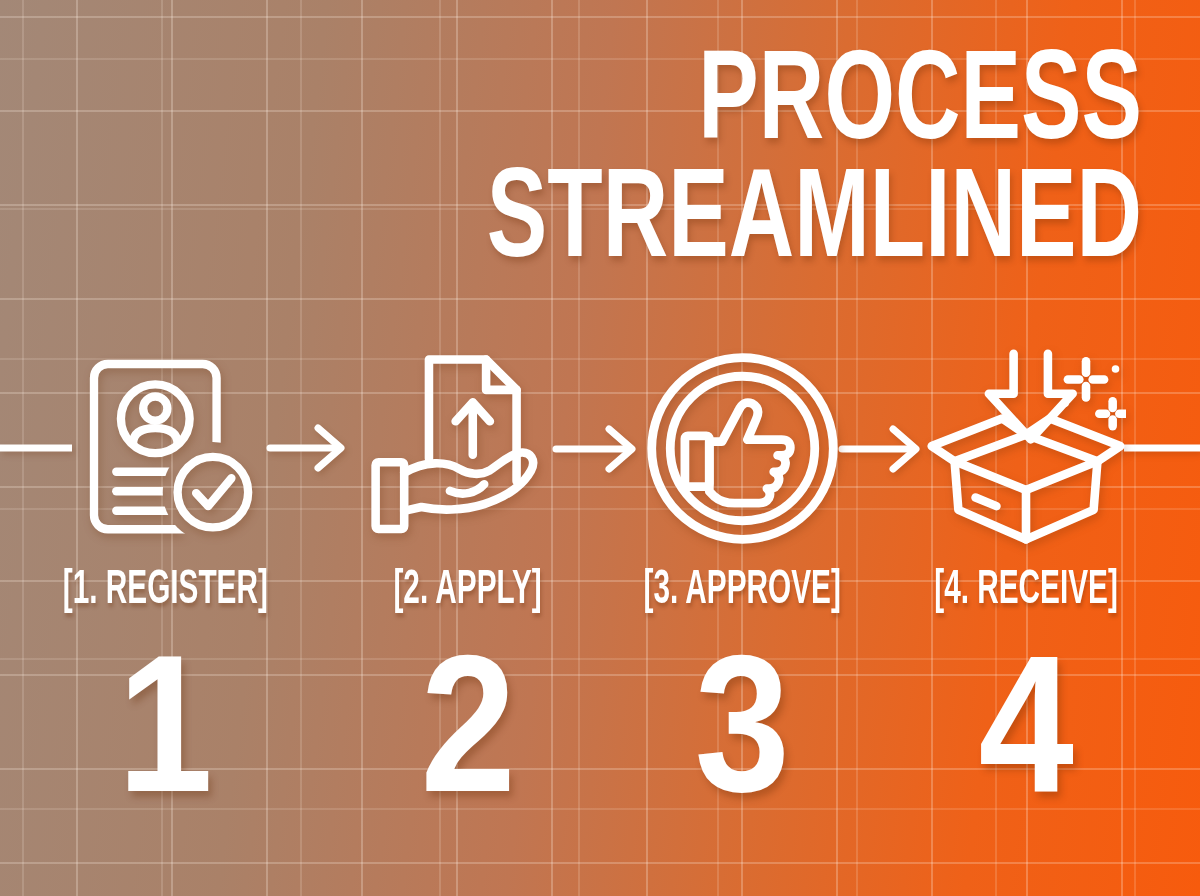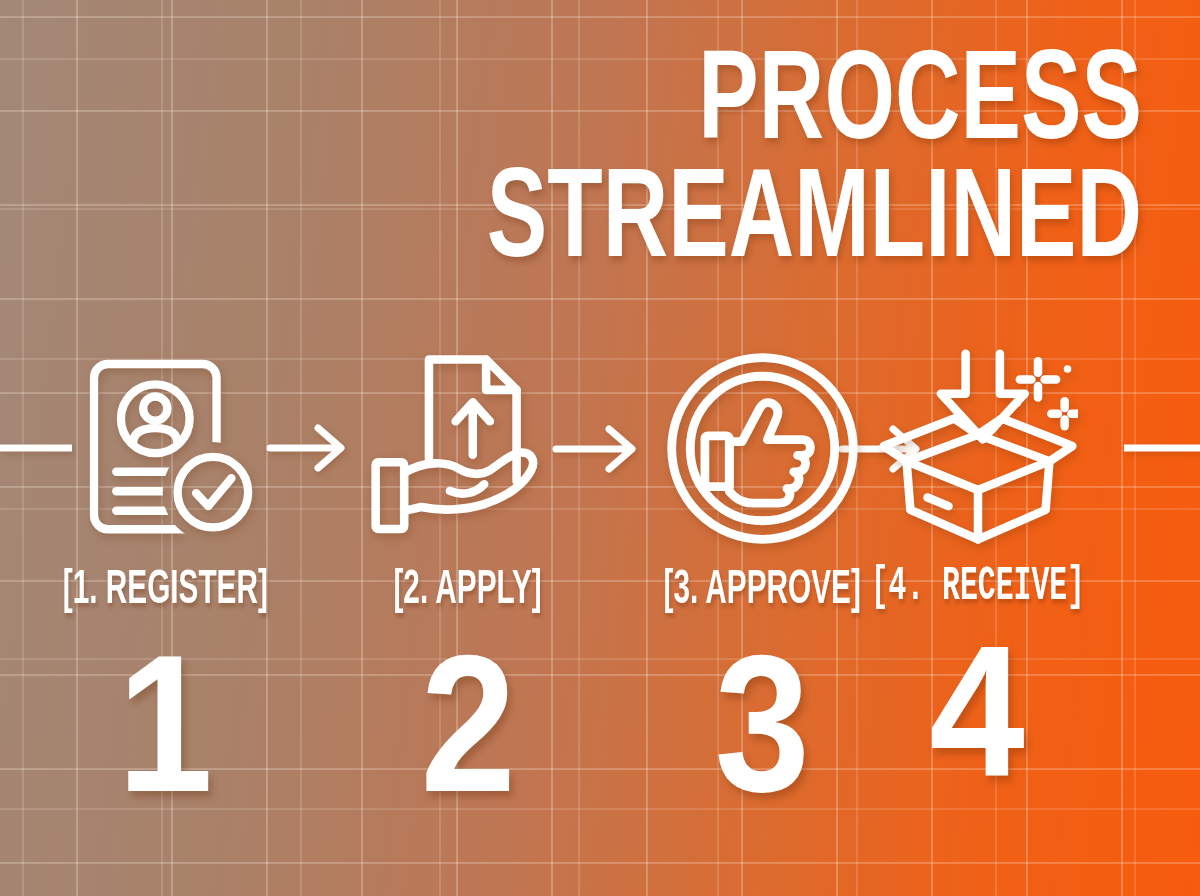--- a/index.html
+++ b/index.html
@@ -30,21 +30,21 @@
   }
   .flow-svg{
     position:absolute; left:0; top:0; width:1200px; height:896px;
     pointer-events:none;
     filter:drop-shadow(2px 3px 3px rgba(100,40,0,0.22));
   }
   .step{
     position:absolute; top:348px; width:300px;
     display:flex; flex-direction:column; align-items:center;justify-content:flex-end;
   }
-  .step1{left:15px;} .step2{left:318px;} .step3{left:612px;} .step4{left:828px;font-family:Liberation Mono, monospace;}
+  .step1{left:15px;} .step2{left:318px;} .step3{left:592px;} .step4{left:876px;}
   .icon-wrap{
     height:200px; display:flex; align-items:center; justify-content:center;
   }
   .icon-wrap svg{
     filter:drop-shadow(2px 4px 4px rgba(100,40,0,0.25));
   }
   .step-label{
     height:52px; margin-top:12px;
     display:flex; align-items:center; justify-content:center;
     color:#ffffff; font-weight:bold; font-size:48px; white-space:nowrap;

